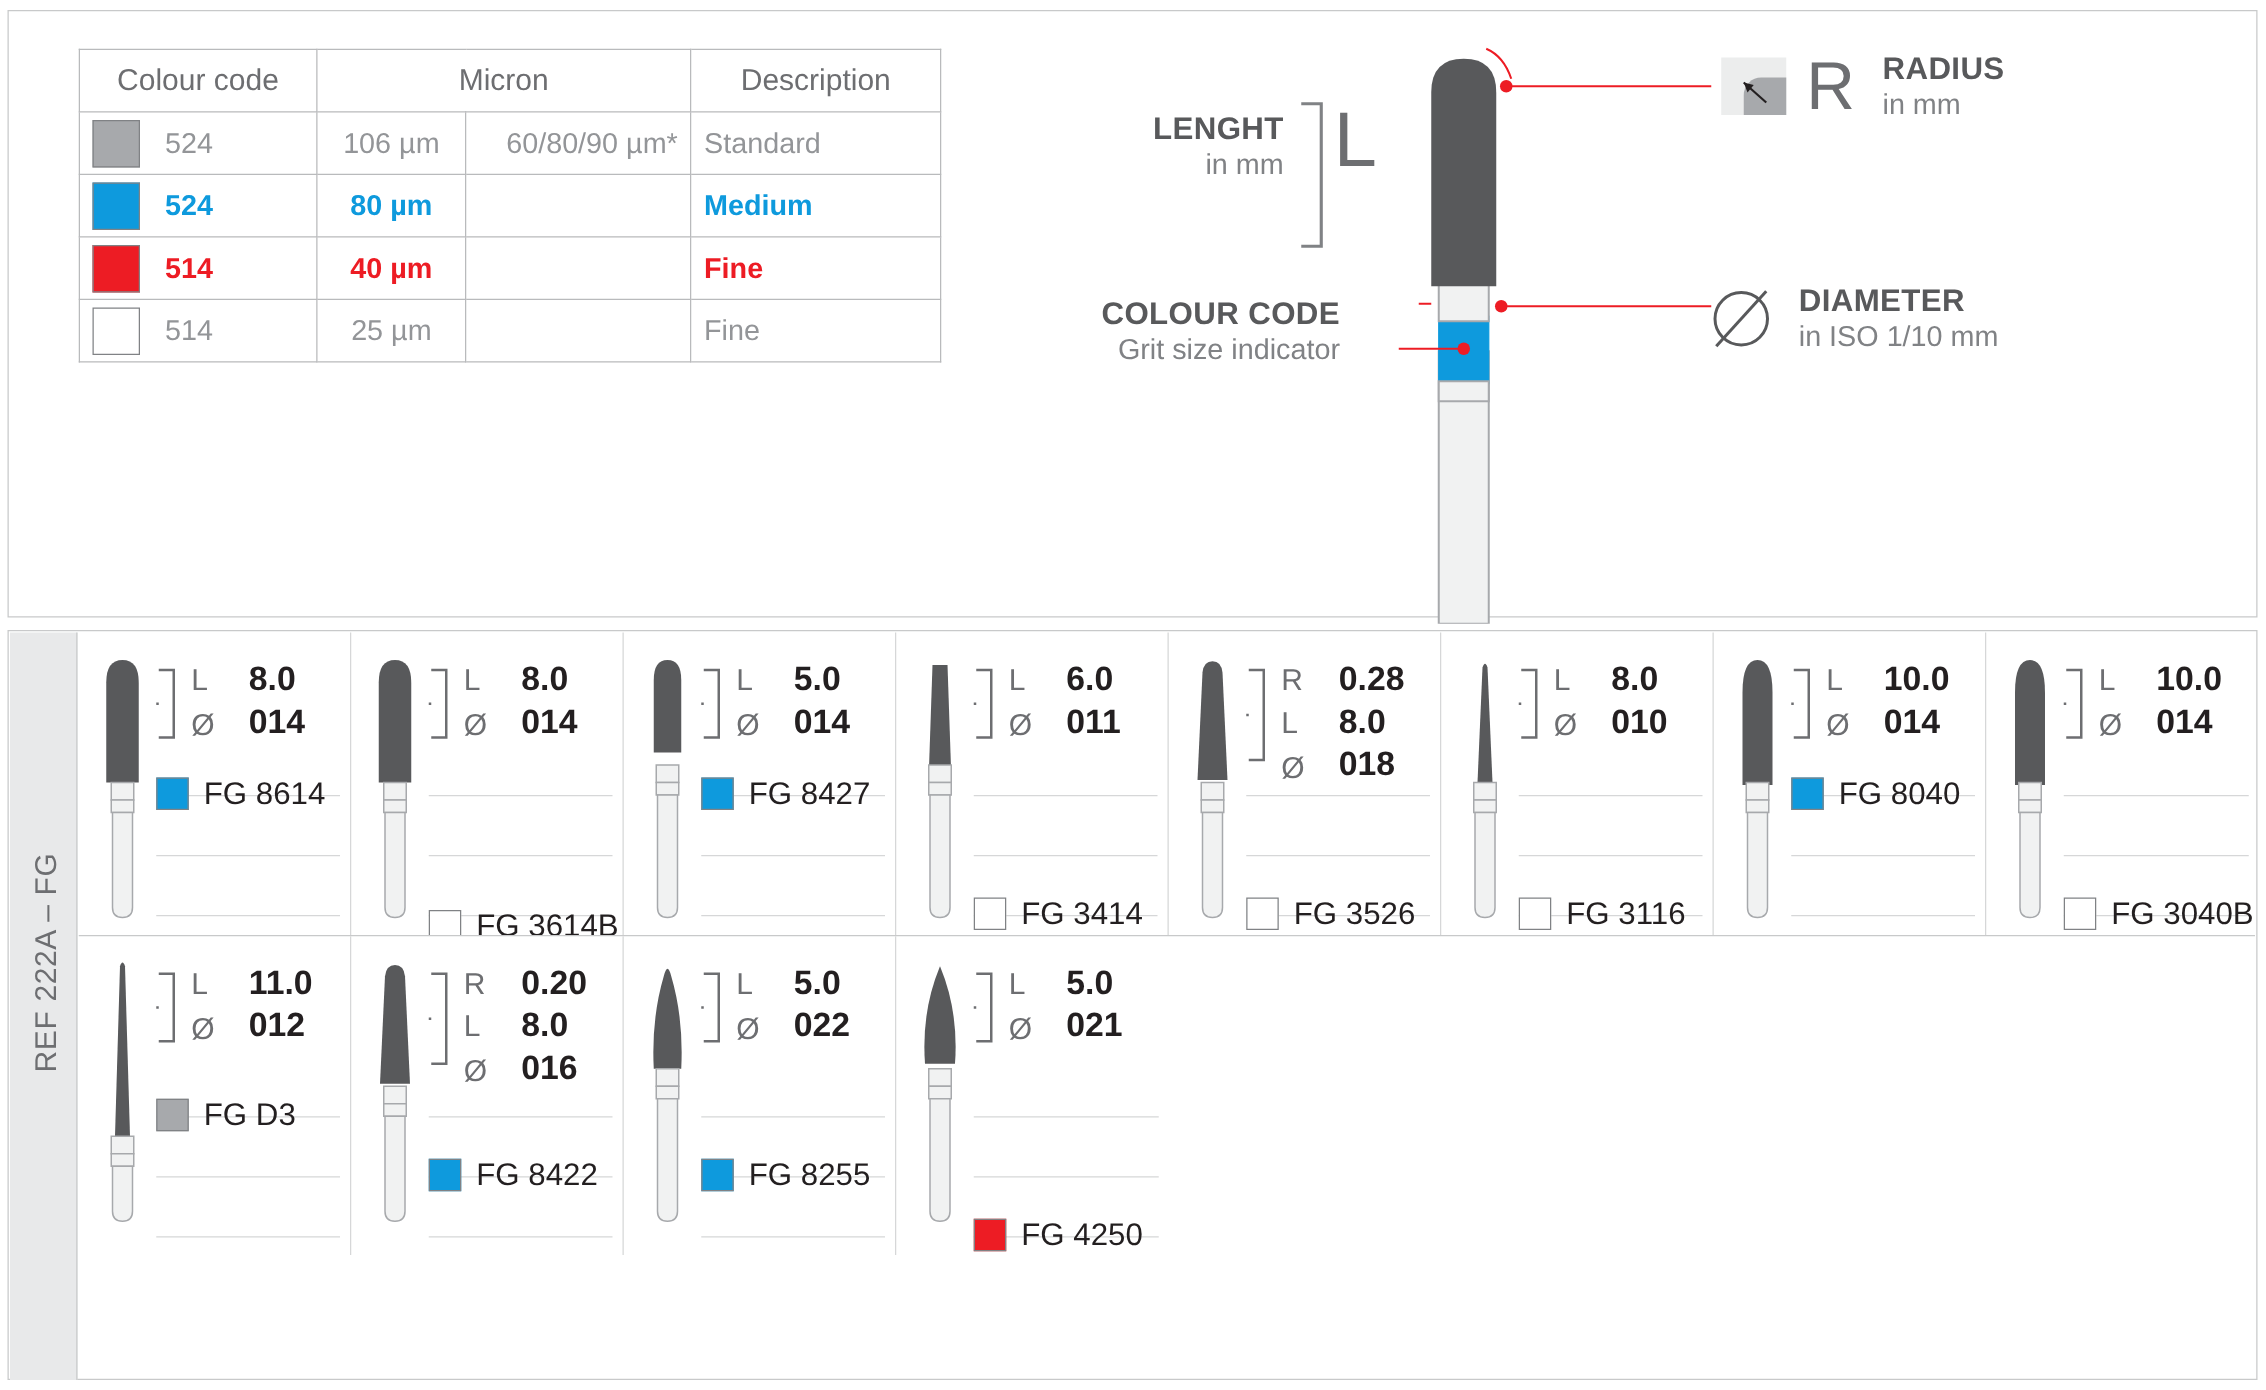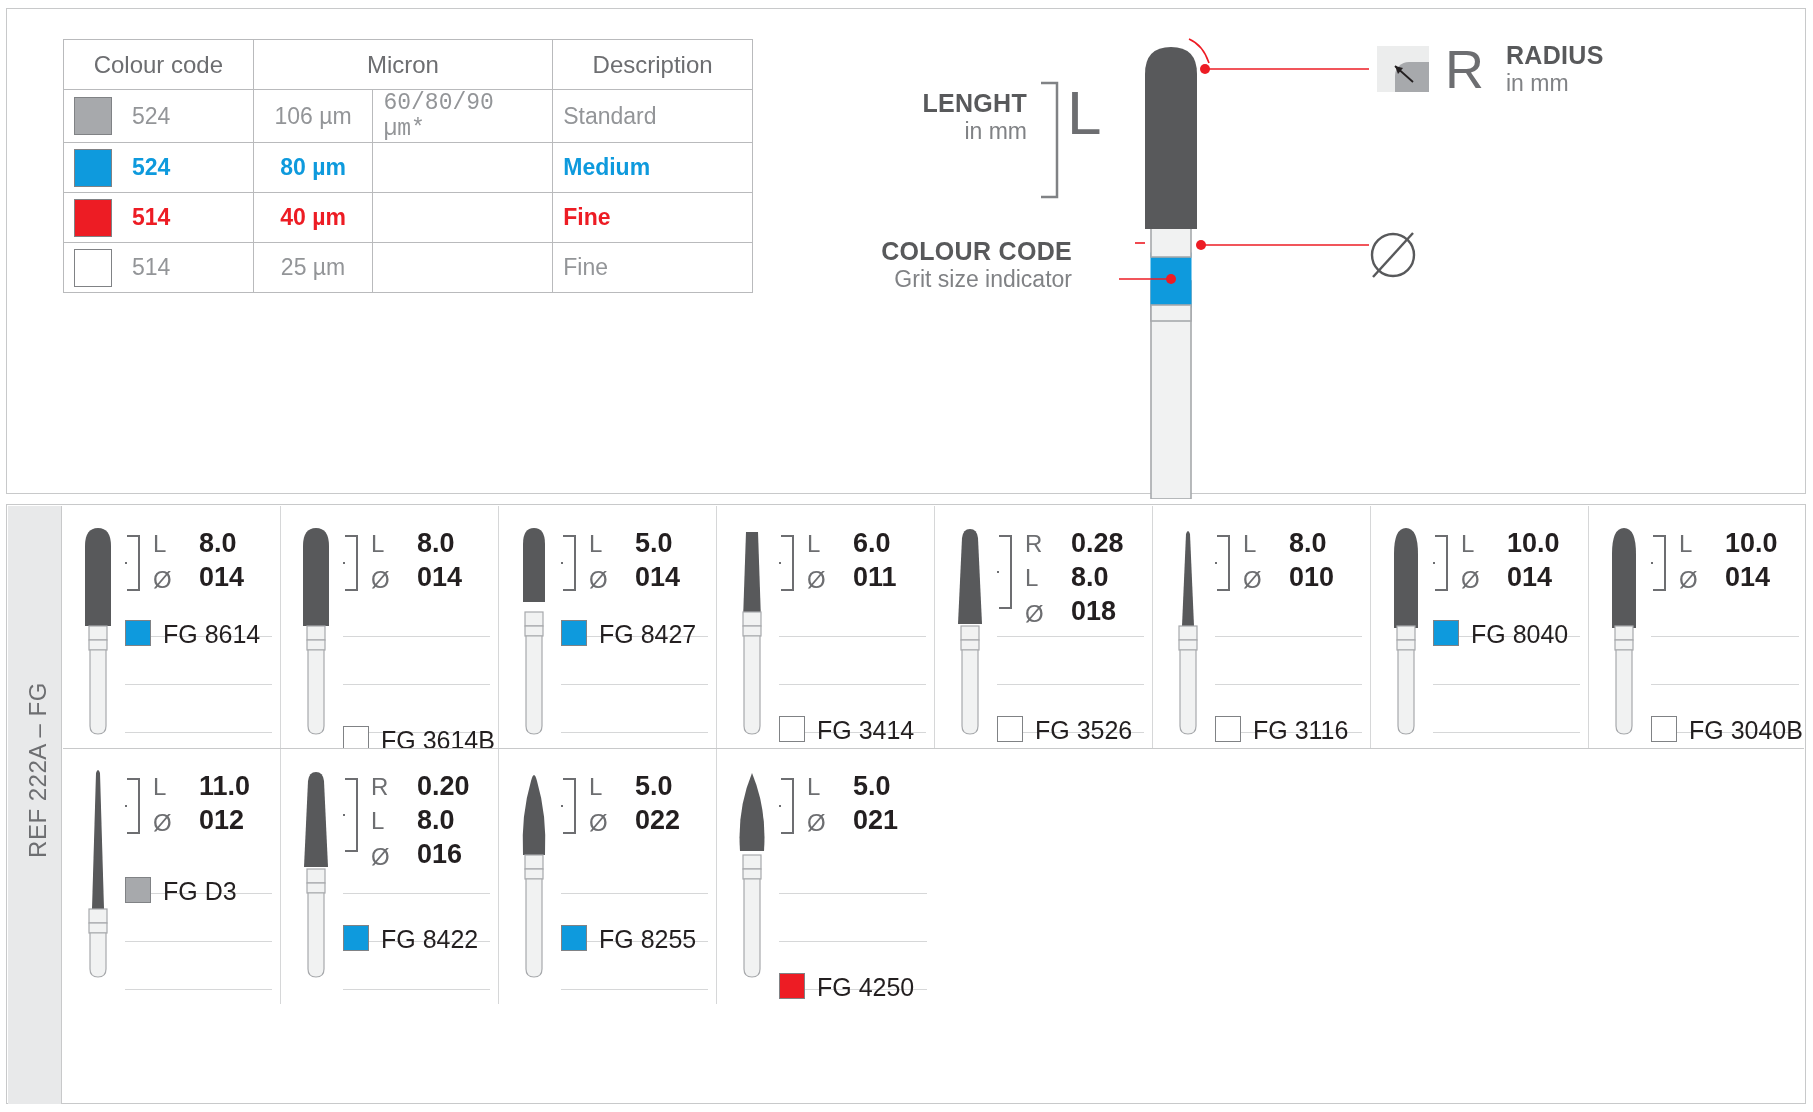--- a/index.html
+++ b/index.html
@@ -44,21 +44,21 @@
   .th-desc   { width: 200px; }
 
   .cc-cell { padding-left: 18px; }
   .cc-wrap { display: flex; align-items: center; gap: 20px; }
   .swatch {
     width: 38px; height: 38px;
     border: 1px solid #808285;
     flex: 0 0 auto;
   }
   .micron-cell { width: 120px; text-align: center; }
-  .micron2-cell { width: 180px; text-align: left; font-family: Liberation Mono, monospace; }
+  .micron2-cell { width: 180px; text-align: right; }
   .desc-cell { padding-left: 18px; }
   .r-bold td { font-weight: bold; }
   .r-bold .micron-cell, .r-bold .desc-cell, .r-bold .cc-label { font-weight: bold; }
 
   .footnote {
     position: absolute;
     left: 62px; top: 398px;
     font-size: 23px;
     line-height: 1.35;
     color: #939598;
@@ -159,21 +159,21 @@
   .spec-val {
     font-size: 27px; color: #231f20; font-weight: bold;
     margin-left: 12px;
   }
 
   .sep { position: absolute; left: 62px; height: 1px; background: #d6d7d8; right: 8px; }
 
   .code-row {
     position: absolute;
     left: 62px;
-    display: flex; gap: 12px;
+    display: flex; align-items: center; gap: 12px;
     height: 30px;
   }
   .code-sw {
     width: 26px; height: 26px;
     border: 1px solid #808285;
     flex: 0 0 auto;
   }
   .code-txt { font-size: 25px; color: #231f20; }
 </style>
 </head>
@@ -267,20 +267,24 @@
         <div class="dg-strong">RADIUS</div>
         <div class="dg-sub">in mm</div>
       </div>
     </div>
 
     <div class="diam-block">
       <svg class="diam-ico" viewBox="0 0 56 56">
         <circle cx="28" cy="28" r="21" stroke="#58595b" stroke-width="2.4" fill="none"></circle>
         <line x1="8" y1="50" x2="48" y2="6" stroke="#58595b" stroke-width="2.4"></line>
       </svg>
+      <div>
+        <div class="dg-strong">DIAMETER</div>
+        <div class="dg-sub">in ISO 1/10 mm</div>
+      </div>
     </div>
 
     <svg class="bur-draw" width="300" height="470">
 
       <rect x="32" y="252" width="40" height="218" fill="#f1f2f2" stroke="#a7a9ac" stroke-width="1.6"></rect>
 
       <rect x="32" y="224" width="40" height="54" fill="#0e9add" stroke="#0e9add"></rect>
 
       <rect x="32" y="198" width="40" height="30" fill="#f1f2f2" stroke="#a7a9ac" stroke-width="1.6"></rect>
       <rect x="32" y="276" width="40" height="16" fill="#f1f2f2" stroke="#a7a9ac" stroke-width="1.6"></rect>

